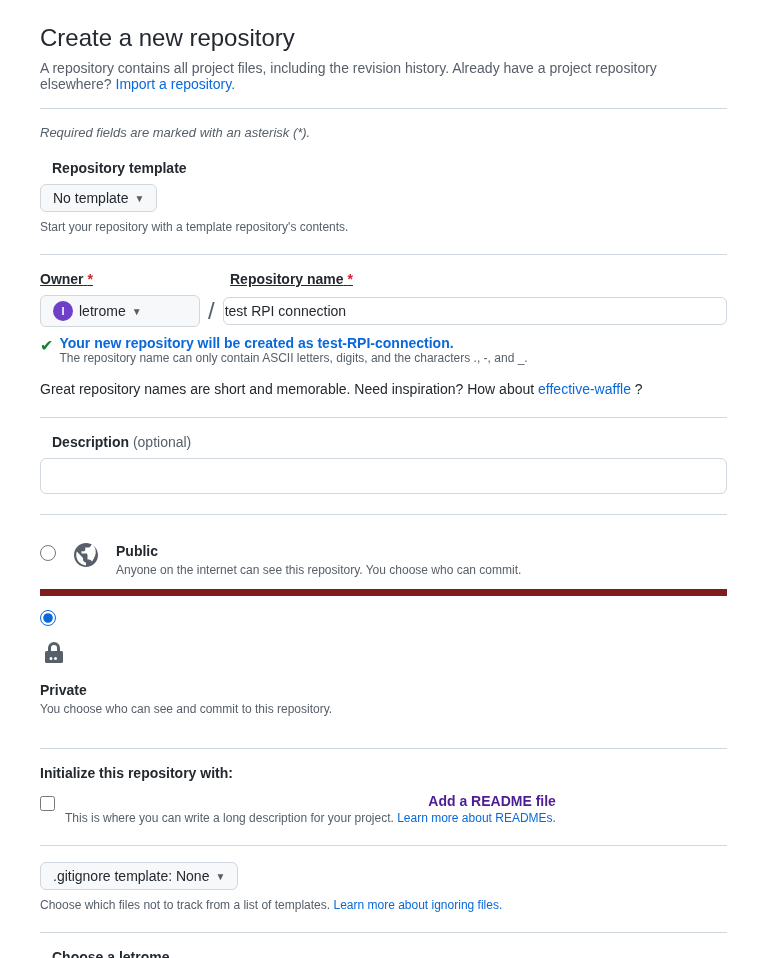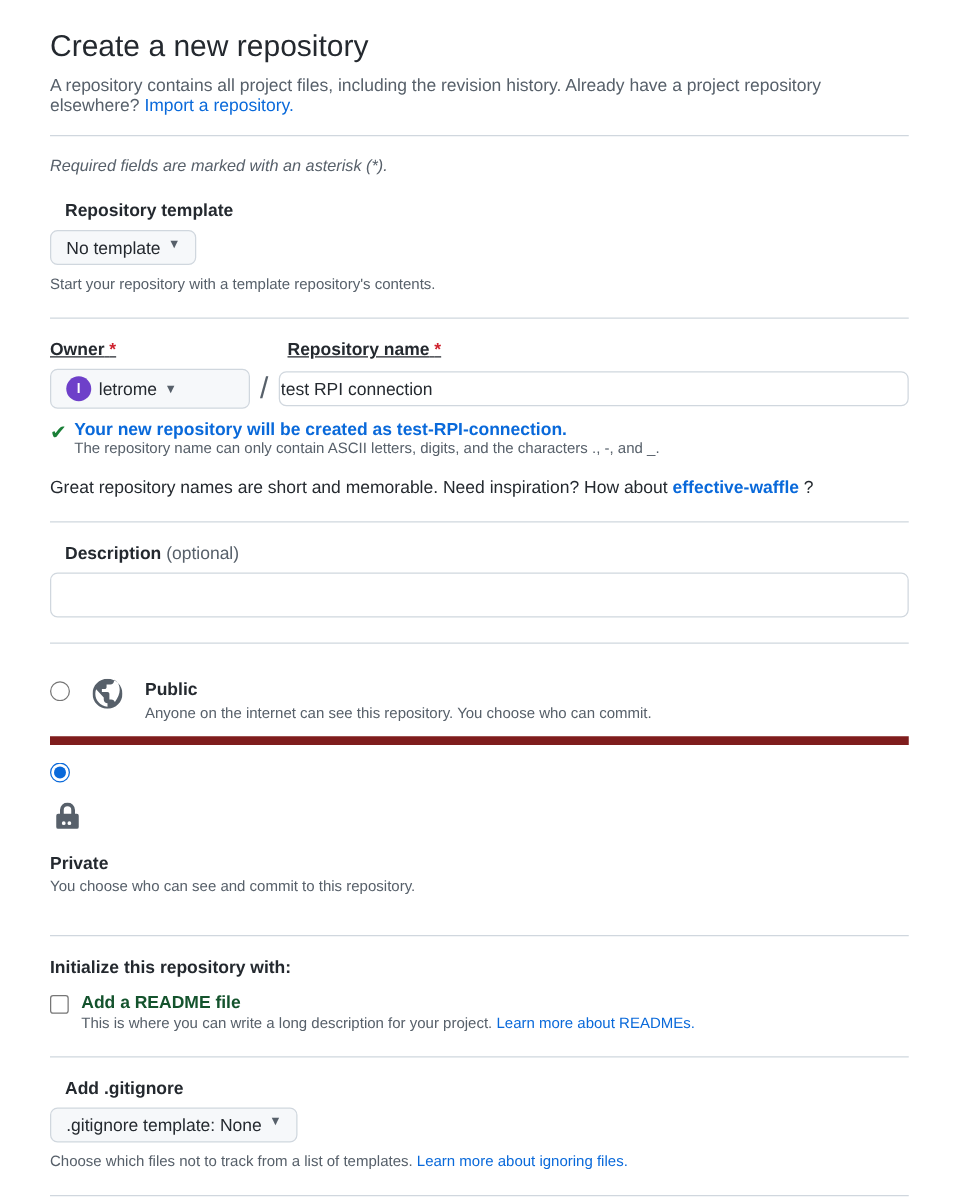--- a/index.html
+++ b/index.html
@@ -55,20 +55,21 @@
     }
     .section-label .optional {
       font-weight: 400;
       color: #57606a;
     }
     .template-section {
       margin-bottom: 20px;
     }
     .dropdown-btn {
       display: inline-flex;
+      align-items: center;
       gap: 6px;
       padding: 5px 12px;
       border: 1px solid #d0d7de;
       border-radius: 6px;
       background: #f6f8fa;
       cursor: pointer;
       font-size: 14px;
       color: #24292f;
     }
     .dropdown-arrow {
@@ -180,21 +181,21 @@
       font-size: 12px;
       color: #57606a;
     }
     .inspiration-text {
       font-size: 14px;
       color: #24292f;
       margin: 16px 0 20px 0;
     }
     .inspiration-link {
       color: #0969da;
-      font-weight: 700;
+      font-weight: 400;
       text-decoration: none;
     }
     .description-section {
       margin-bottom: 20px;
     }
     .description-input {
       width: 100%;
       padding: 5px 12px;
       border: 1px solid #d0d7de;
       border-radius: 6px;
@@ -269,22 +270,23 @@
       margin-top: 3px;
       cursor: pointer;
       accent-color: #0969da;
       width: 15px;
       height: 15px;
       flex-shrink: 0;
     }
     .checkbox-label {
       font-size: 14px;
       font-weight: 600;
-      color: #14532d;
+      color: #4c1d95;
       display: block;
+      text-align: right;
     }
     .checkbox-hint {
       font-size: 12px;
       color: #57606a;
       margin-top: 2px;
     }
     .checkbox-hint a {
       color: #0969da;
       text-decoration: none;
     }
@@ -441,21 +443,20 @@
           <span>This is where you can write a long description for your project.</span>
           <a href="#">Learn more about READMEs.</a>
         </span>
       </div>
     </div>
   </div>
 
   <hr class="divider">
 
   <div class="gitignore-section">
-    <span class="gitignore-label section-label">Add .gitignore</span>
     <button class="dropdown-btn">
       <span>.gitignore template: None</span>
       <span class="dropdown-arrow">▼</span>
     </button>
     <p class="gitignore-hint">
       <span>Choose which files not to track from a list of templates.</span>
       <a href="#">Learn more about ignoring files.</a>
     </p>
   </div>
 

